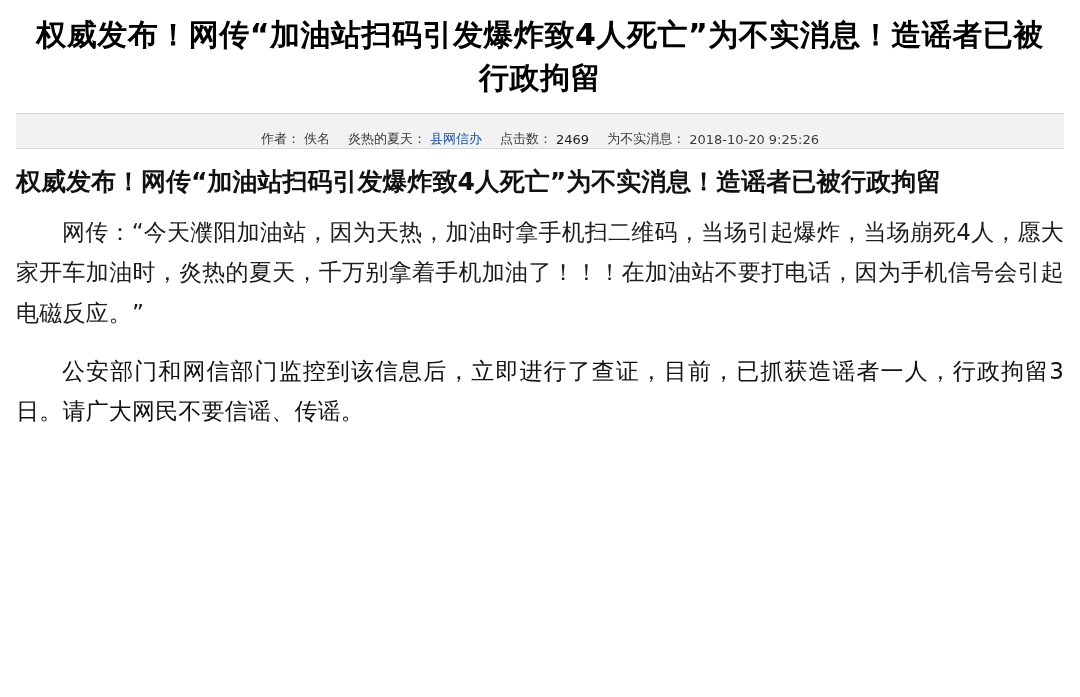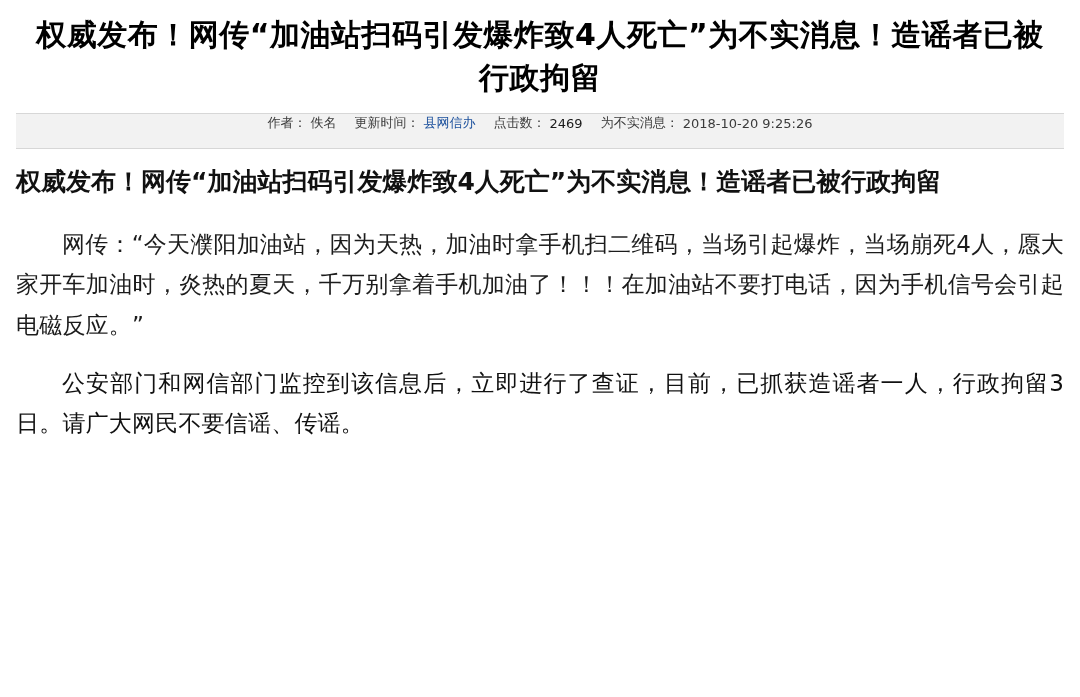--- a/index.html
+++ b/index.html
@@ -36,21 +36,21 @@
   }
 
   
   .meta-bar {
     margin: 8px 2px 0 2px;
     height: 34px;
     background: #f2f2f2;
     border-top: 1px solid #d7d7d7;
     border-bottom: 1px solid #d7d7d7;
     display: flex;
-    align-items: flex-start;
+    align-items: flex-end;
     justify-content: center;
     font-family: "DejaVu Sans", "Liberation Sans", sans-serif;
     font-size: 13px;
     color: #3a3a3a;
     gap: 0px;
   }
   .meta-item {
     display: inline-flex;
     align-items: center;
     white-space: nowrap;
@@ -67,21 +67,21 @@
     font-weight: bold;
     font-size: 25px;
     line-height: 1.48;
     color: #111111;
     margin: 14px 2px 0 2px;
     text-align: left;
   }
 
   
   .body {
-    margin: 24px 2px 0 2px;
+    margin: 12px 2px 0 2px;
   }
   p.para {
     font-family: "DejaVu Sans", "Liberation Sans", sans-serif;
     font-size: 23px;
     line-height: 1.75;
     color: #1c1c1c;
     margin: 0 0 18px 0;
     text-indent: 2em;
     text-align: justify;
     letter-spacing: 0.2px;
@@ -97,21 +97,21 @@
 <div class="page">
 
   <h1 class="headline">权威发布！网传“加油站扫码引发爆炸致4人死亡”为不实消息！造谣者已被行政拘留</h1>
 
   <div class="meta-bar">
     <span class="meta-item">
       <span class="meta-label">作者：</span>
       <span class="meta-value">佚名</span>
     </span>
     <span class="meta-item">
-      <span class="meta-label">更新时间：</span>
+      <span class="meta-label">炎热的夏天：</span>
       <span class="meta-value link">县网信办</span>
     </span>
     <span class="meta-item">
       <span class="meta-label">点击数：</span>
       <span class="meta-value num">2469</span>
     </span>
     <span class="meta-item">
       <span class="meta-label">为不实消息：</span>
       <span class="meta-value">2018-10-20 9:25:26</span>
     </span>

